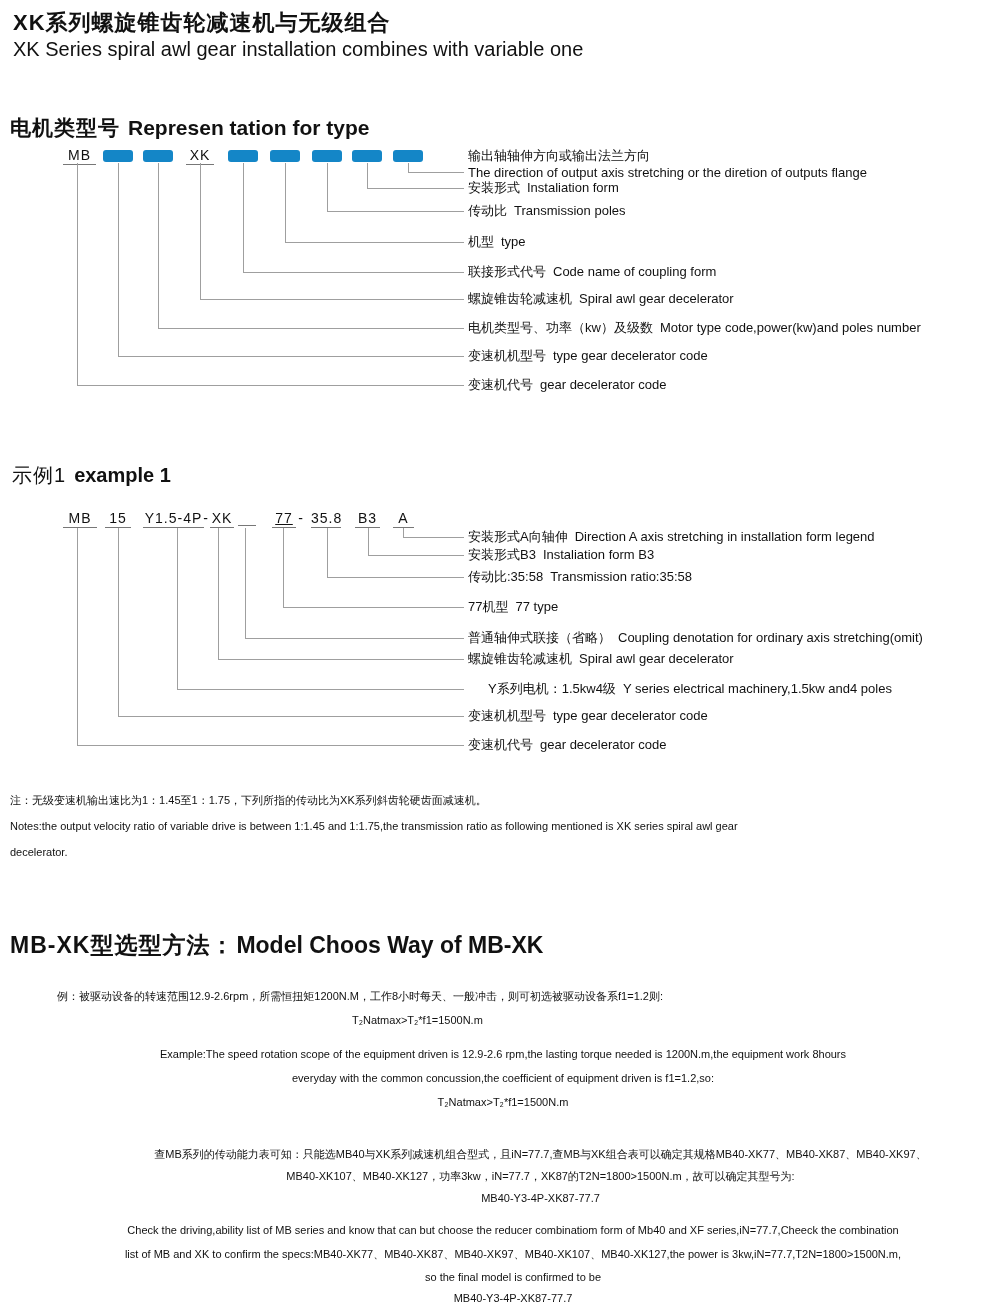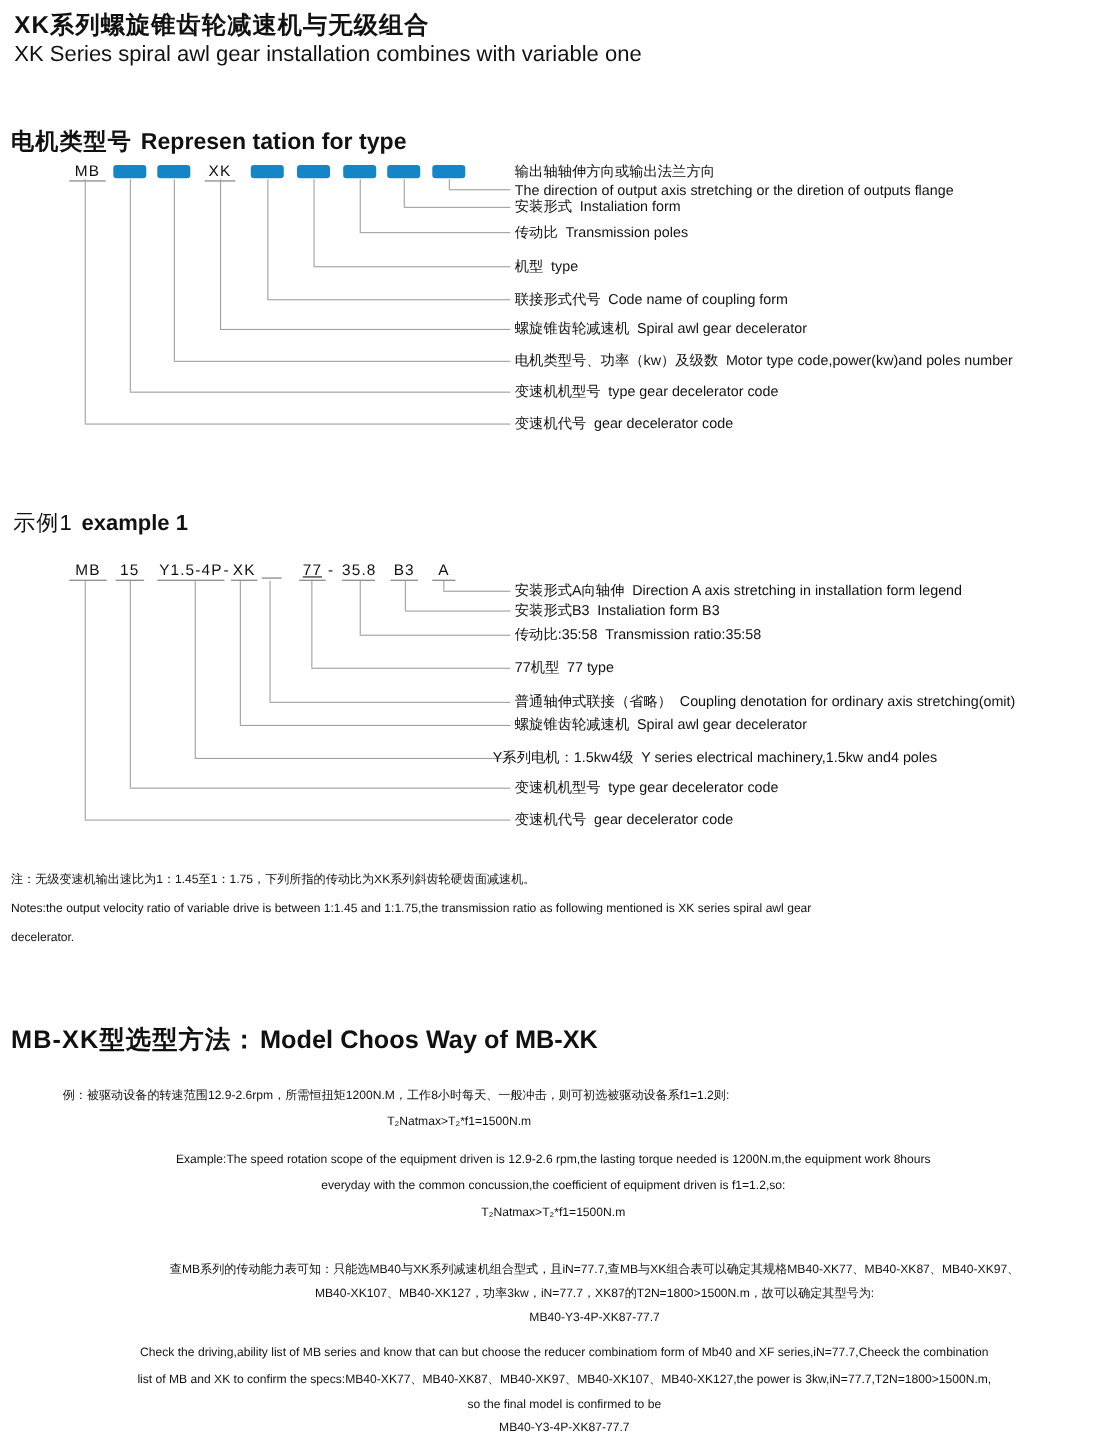--- a/index.html
+++ b/index.html
@@ -132,21 +132,21 @@
     <div class="line v" style="left: 368px; top: 528px; height: 27px;"></div>
     <div class="line h" style="left: 368px; top: 555px; width: 96px;"></div>
     <div class="line v" style="left: 403px; top: 528px; height: 9px;"></div>
     <div class="line h" style="left: 403px; top: 537px; width: 61px;"></div>
     <div class="di-label" style="left: 468px; top: 528px;"><span class="cn">安装形式A向轴伸</span><span class="en">Direction A axis stretching in installation form legend</span></div>
     <div class="di-label" style="left: 468px; top: 546px;"><span class="cn">安装形式B3</span><span class="en">Instaliation form B3</span></div>
     <div class="di-label" style="left: 468px; top: 568px;"><span class="cn">传动比:35:58</span><span class="en">Transmission ratio:35:58</span></div>
     <div class="di-label" style="left: 468px; top: 598px;"><span class="cn">77机型</span><span class="en">77 type</span></div>
     <div class="di-label" style="left: 468px; top: 629px;"><span class="cn">普通轴伸式联接（省略）</span><span class="en">Coupling denotation for ordinary axis stretching(omit)</span></div>
     <div class="di-label" style="left: 468px; top: 650px;"><span class="cn">螺旋锥齿轮减速机</span><span class="en">Spiral awl gear decelerator</span></div>
-    <div class="di-label" style="left: 448px; top: 680px;"><span class="cn">Y系列电机：1.5kw4级</span><span class="en">Y series electrical machinery,1.5kw and4 poles</span></div>
+    <div class="di-label" style="left: 488px; top: 680px;"><span class="cn">Y系列电机：1.5kw4级</span><span class="en">Y series electrical machinery,1.5kw and4 poles</span></div>
     <div class="di-label" style="left: 468px; top: 707px;"><span class="cn">变速机机型号</span><span class="en">type gear decelerator code</span></div>
     <div class="di-label" style="left: 468px; top: 736px;"><span class="cn">变速机代号</span><span class="en">gear decelerator code</span></div>
   </div>
 
 <div class="abs bodytext" id="notes">
   <div>注：无级变速机输出速比为1：1.45至1：1.75，下列所指的传动比为XK系列斜齿轮硬齿面减速机。</div>
   <div>Notes:the output velocity ratio of variable drive is between 1:1.45 and 1:1.75,the transmission ratio as following mentioned is XK series spiral awl gear</div>
   <div>decelerator.</div>
 </div>
 

